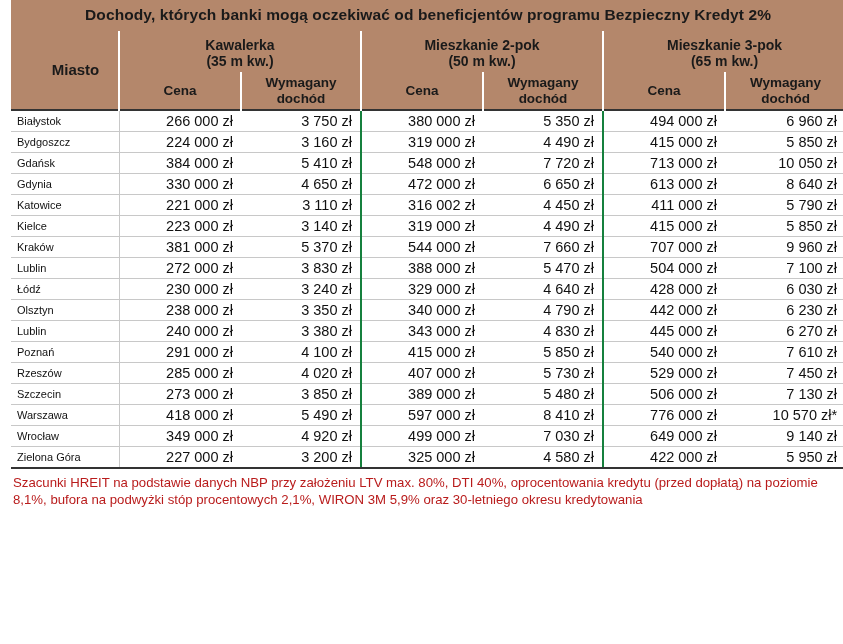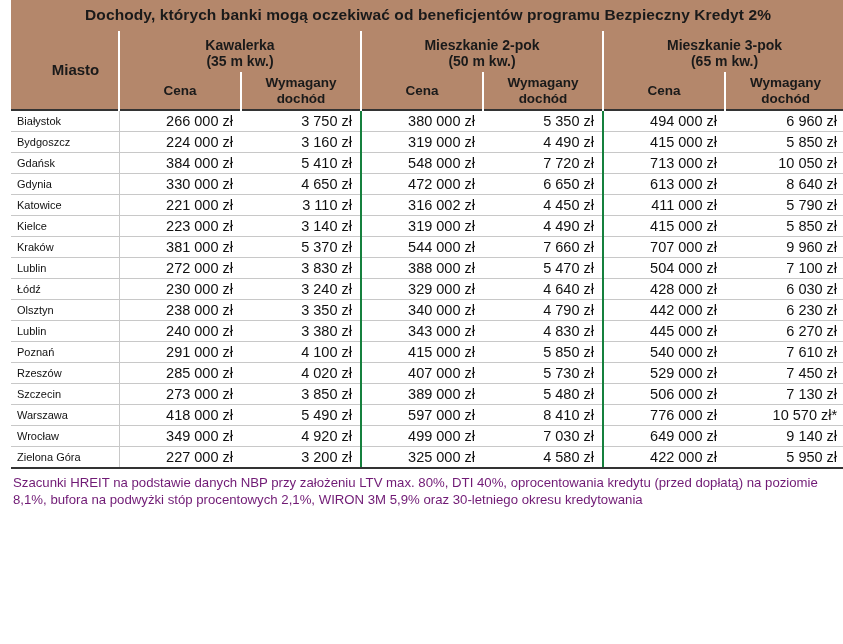--- a/index.html
+++ b/index.html
@@ -72,21 +72,21 @@
     border-top: none;
   }
   tr.data.first-data td { border-top: 2px solid #333333; }
   tr.data.last-data td { border-bottom: 2px solid #333333; }
   td.vsep { border-left: 2px solid #15803d; }
   td.citysep { border-right: 1px solid #c8c8c8; }
   .notes {
     margin: 6px 13px 0 13px;
     font-size: 13.2px;
     line-height: 1.28;
-    color: #701a75;
+    color: #b91c1c;
   }
   .notes p { margin: 0 0 0 0; }
   .notes p.second { margin-top: 11px; }
   .col-city { width: 108px; }
   .col-price { width: 122px; }
   .col-income { width: 120px; }
 </style>
 </head>
 <body>
 

